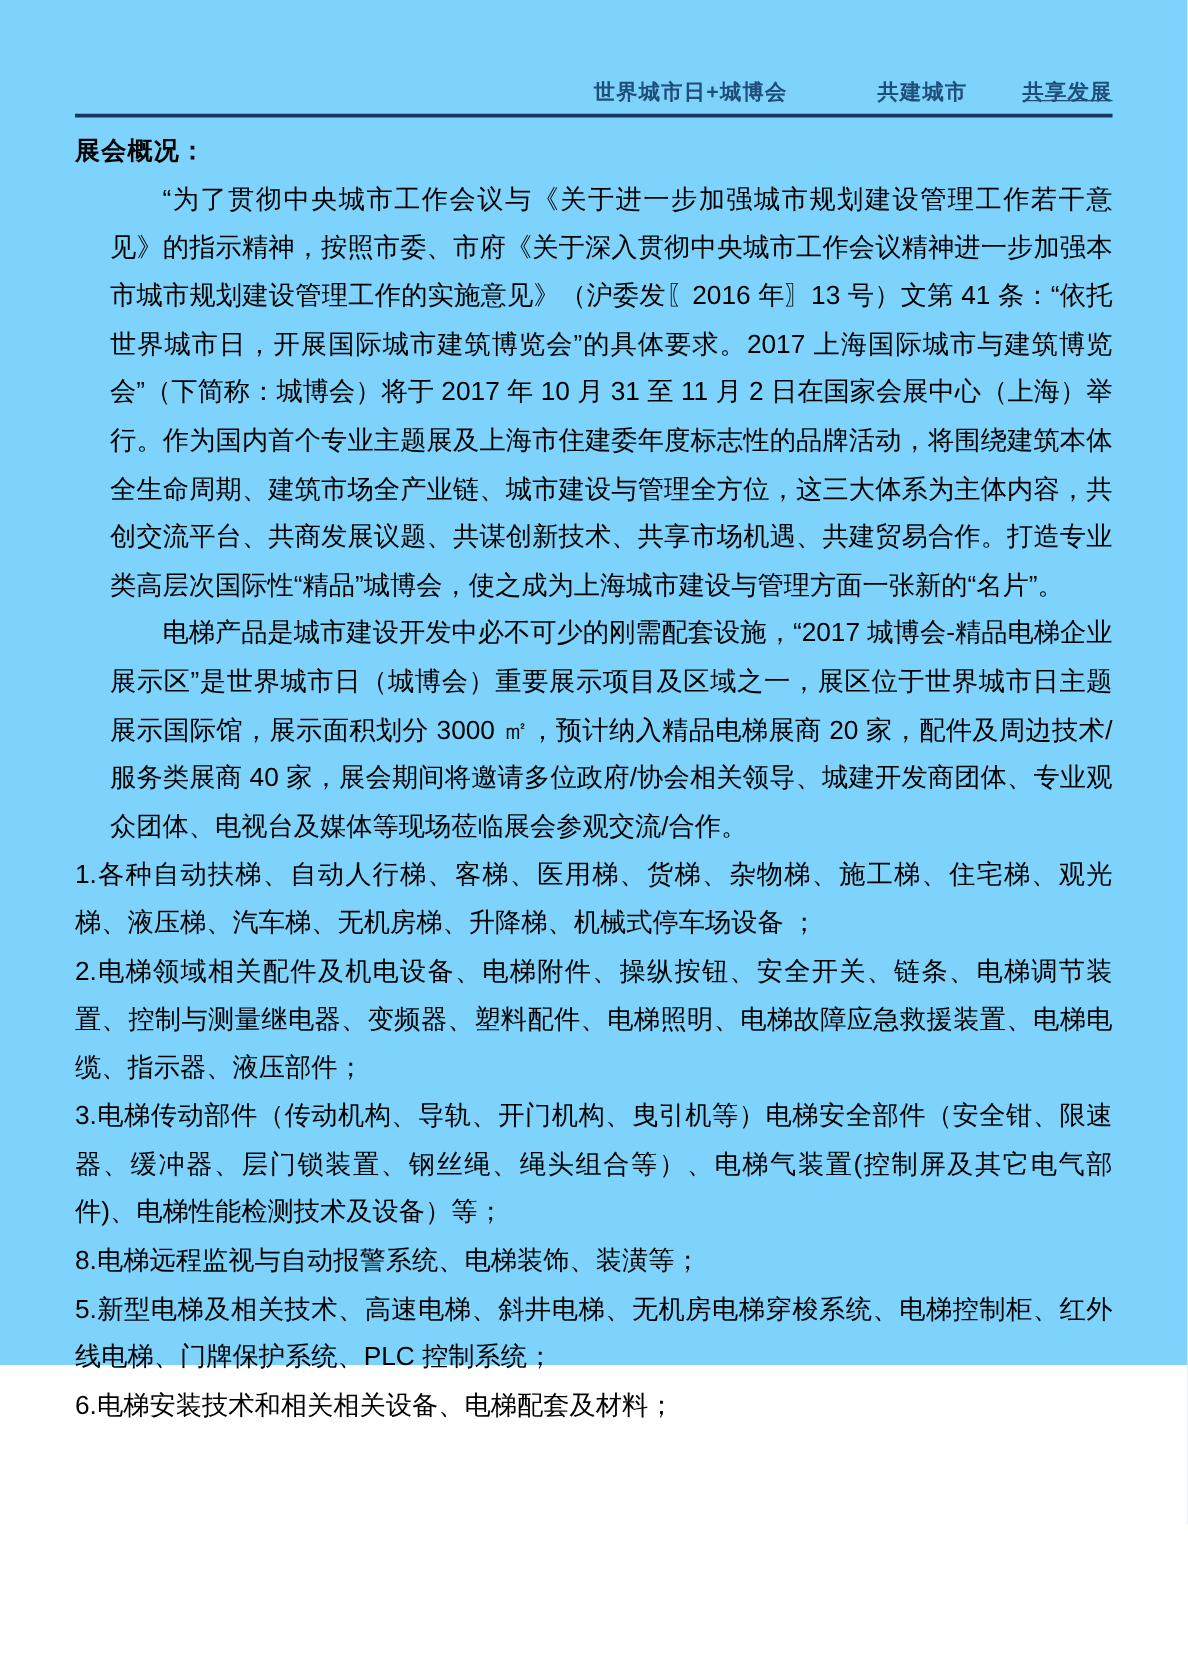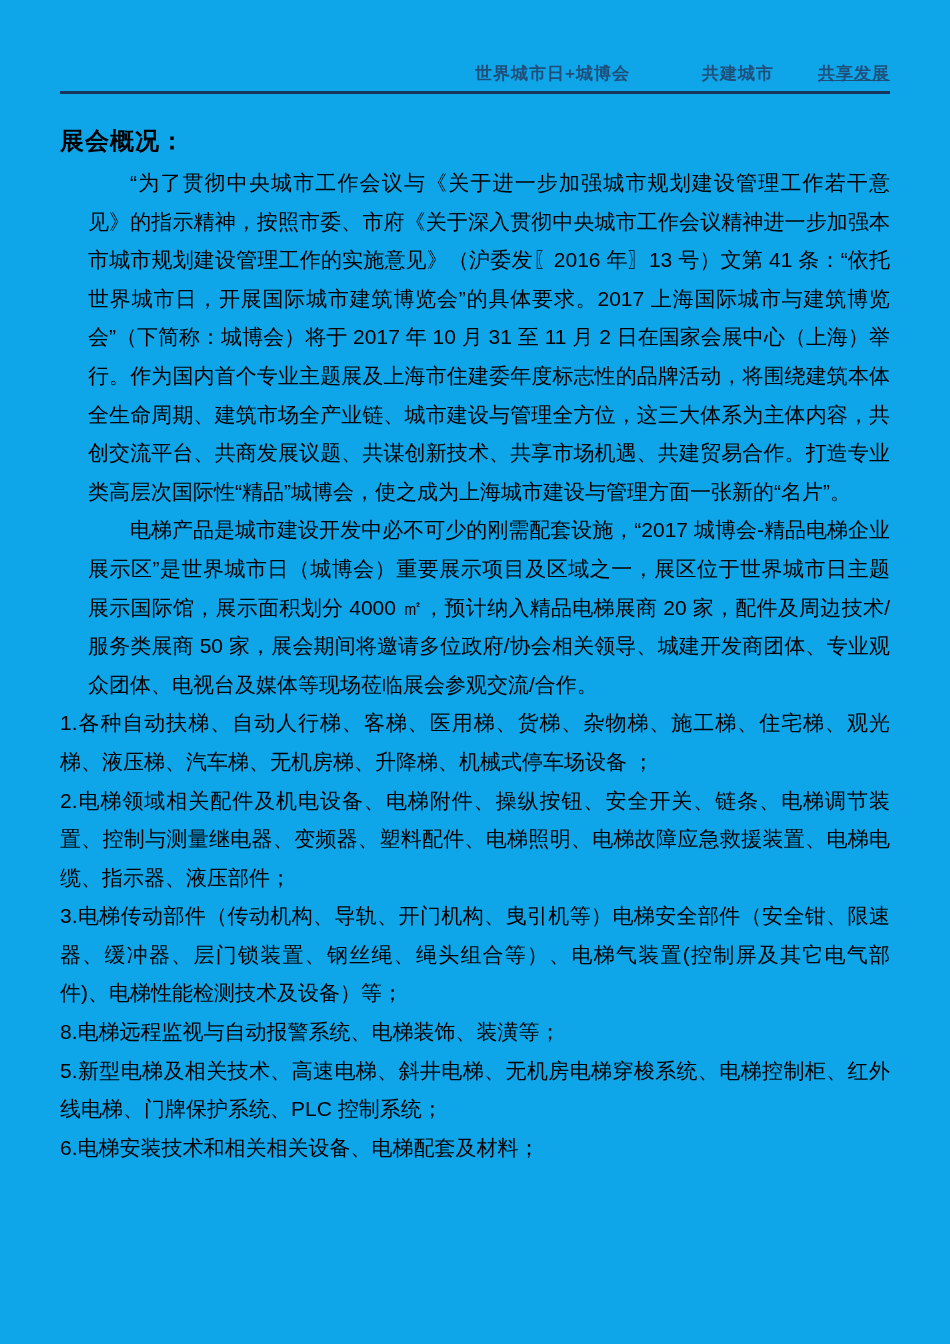--- a/index.html
+++ b/index.html
@@ -6,22 +6,22 @@
   html, body { background: #ffffff; }
   body {
     width: 950px;
     height: 1344px;
     font-family: "Liberation Sans", sans-serif;
     color: #000000;
     overflow: hidden;
   }
   .page {
     width: 950px;
-    height: 1344px;
-    background: #0ea5e9;
+    height: 1092px;
+    background: #7dd3fc;
   }
   .content {
     width: 830px;
     margin: 0 auto;
   }
   .header-row {
     display: flex;
     justify-content: flex-end;
     align-items: baseline;
     padding-top: 62px;
@@ -30,23 +30,23 @@
     font-size: 17px;
     letter-spacing: 1px;
   }
   .header-row .t2 { margin-left: 72px; }
   .header-row .t3 { margin-left: 44px; text-decoration: underline; }
   .divider {
     border-bottom: 3px solid #17365D;
     margin-top: 6px;
   }
   .section-heading {
-    font-size: 24px;
+    font-size: 20px;
     font-weight: 700;
-    margin-top: 31px;
+    margin-top: 13px;
     margin-bottom: 7px;
     letter-spacing: 1px;
     color: #000000;
   }
   .body-text {
     font-size: 21px;
     line-height: 38.6px;
     text-align: justify;
     color: #000000;
   }
@@ -63,21 +63,21 @@
       <span class="t1">世界城市日+城博会</span>
       <span class="t2">共建城市</span>
       <span class="t3">共享发展</span>
     </div>
 
     <div class="divider"></div>
 
     <div class="section-heading">展会概况：</div>
 
     <p class="body-text indent-2em">“为了贯彻中央城市工作会议与《关于进一步加强城市规划建设管理工作若干意见》的指示精神，按照市委、市府《关于深入贯彻中央城市工作会议精神进一步加强本市城市规划建设管理工作的实施意见》（沪委发〖2016 年〗13 号）文第 41 条：“依托世界城市日，开展国际城市建筑博览会”的具体要求。2017 上海国际城市与建筑博览会”（下简称：城博会）将于 2017 年 10 月 31 至 11 月 2 日在国家会展中心（上海）举行。作为国内首个专业主题展及上海市住建委年度标志性的品牌活动，将围绕建筑本体全生命周期、建筑市场全产业链、城市建设与管理全方位，这三大体系为主体内容，共创交流平台、共商发展议题、共谋创新技术、共享市场机遇、共建贸易合作。打造专业类高层次国际性“精品”城博会，使之成为上海城市建设与管理方面一张新的“名片”。</p>
-    <p class="body-text indent-2em">电梯产品是城市建设开发中必不可少的刚需配套设施，“2017 城博会-精品电梯企业展示区”是世界城市日（城博会）重要展示项目及区域之一，展区位于世界城市日主题展示国际馆，展示面积划分 4000 ㎡，预计纳入精品电梯展商 20 家，配件及周边技术/服务类展商 50 家，展会期间将邀请多位政府/协会相关领导、城建开发商团体、专业观众团体、电视台及媒体等现场莅临展会参观交流/合作。</p>
+    <p class="body-text indent-2em">电梯产品是城市建设开发中必不可少的刚需配套设施，“2017 城博会-精品电梯企业展示区”是世界城市日（城博会）重要展示项目及区域之一，展区位于世界城市日主题展示国际馆，展示面积划分 3000 ㎡，预计纳入精品电梯展商 20 家，配件及周边技术/服务类展商 40 家，展会期间将邀请多位政府/协会相关领导、城建开发商团体、专业观众团体、电视台及媒体等现场莅临展会参观交流/合作。</p>
 
 
     <div class="list">
       <p class="body-text">1.各种自动扶梯、自动人行梯、客梯、医用梯、货梯、杂物梯、施工梯、住宅梯、观光梯、液压梯、汽车梯、无机房梯、升降梯、机械式停车场设备 ；</p>
       <p class="body-text">2.电梯领域相关配件及机电设备、电梯附件、操纵按钮、安全开关、链条、电梯调节装置、控制与测量继电器、变频器、塑料配件、电梯照明、电梯故障应急救援装置、电梯电缆、指示器、液压部件；</p>
       <p class="body-text">3.电梯传动部件（传动机构、导轨、开门机构、曳引机等）电梯安全部件（安全钳、限速器、缓冲器、层门锁装置、钢丝绳、绳头组合等）、电梯气装置(控制屏及其它电气部件)、电梯性能检测技术及设备）等；</p>
       <p class="body-text">8.电梯远程监视与自动报警系统、电梯装饰、装潢等；</p>
       <p class="body-text">5.新型电梯及相关技术、高速电梯、斜井电梯、无机房电梯穿梭系统、电梯控制柜、红外线电梯、门牌保护系统、PLC 控制系统；</p>
       <p class="body-text">6.电梯安装技术和相关相关设备、电梯配套及材料；</p>
     </div>

